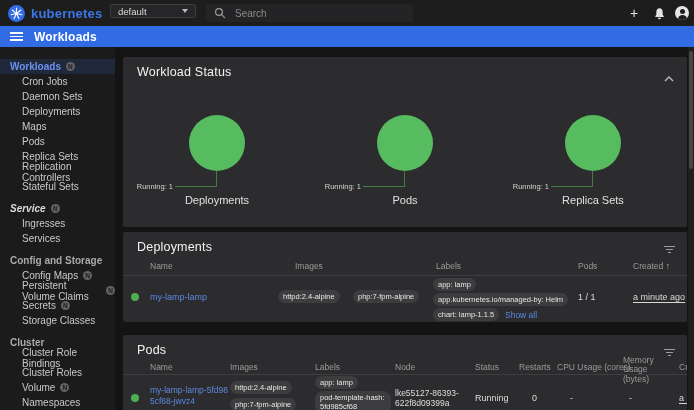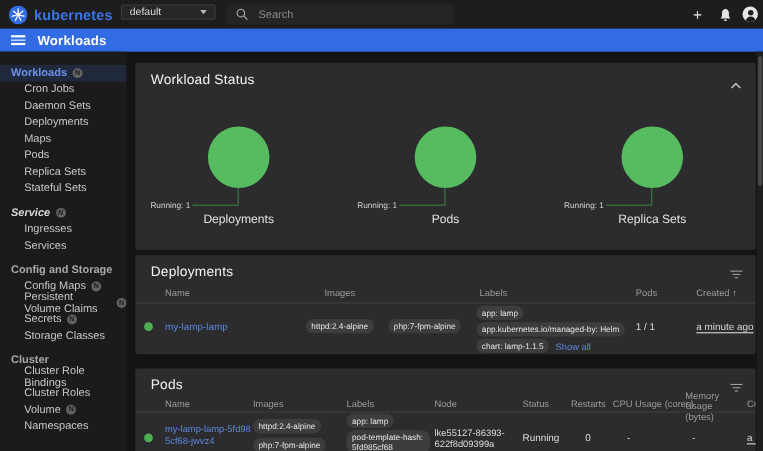--- a/index.html
+++ b/index.html
@@ -165,20 +165,23 @@
     <div class="nav-row item">
         <span>Maps</span>
       </div>
     <div class="nav-row item">
         <span>Pods</span>
       </div>
     <div class="nav-row item">
         <span>Replica Sets</span>
       </div>
     <div class="nav-row item">
+        <span>Replication Controllers</span>
+      </div>
+    <div class="nav-row item">
         <span>Stateful Sets</span>
       </div>
 
     <div class="nav-row group spaced">
       <span>Service</span>
       <span class="n-badge">N</span>
     </div>
     <div class="nav-row item">
         <span>Ingresses</span>
       </div>

